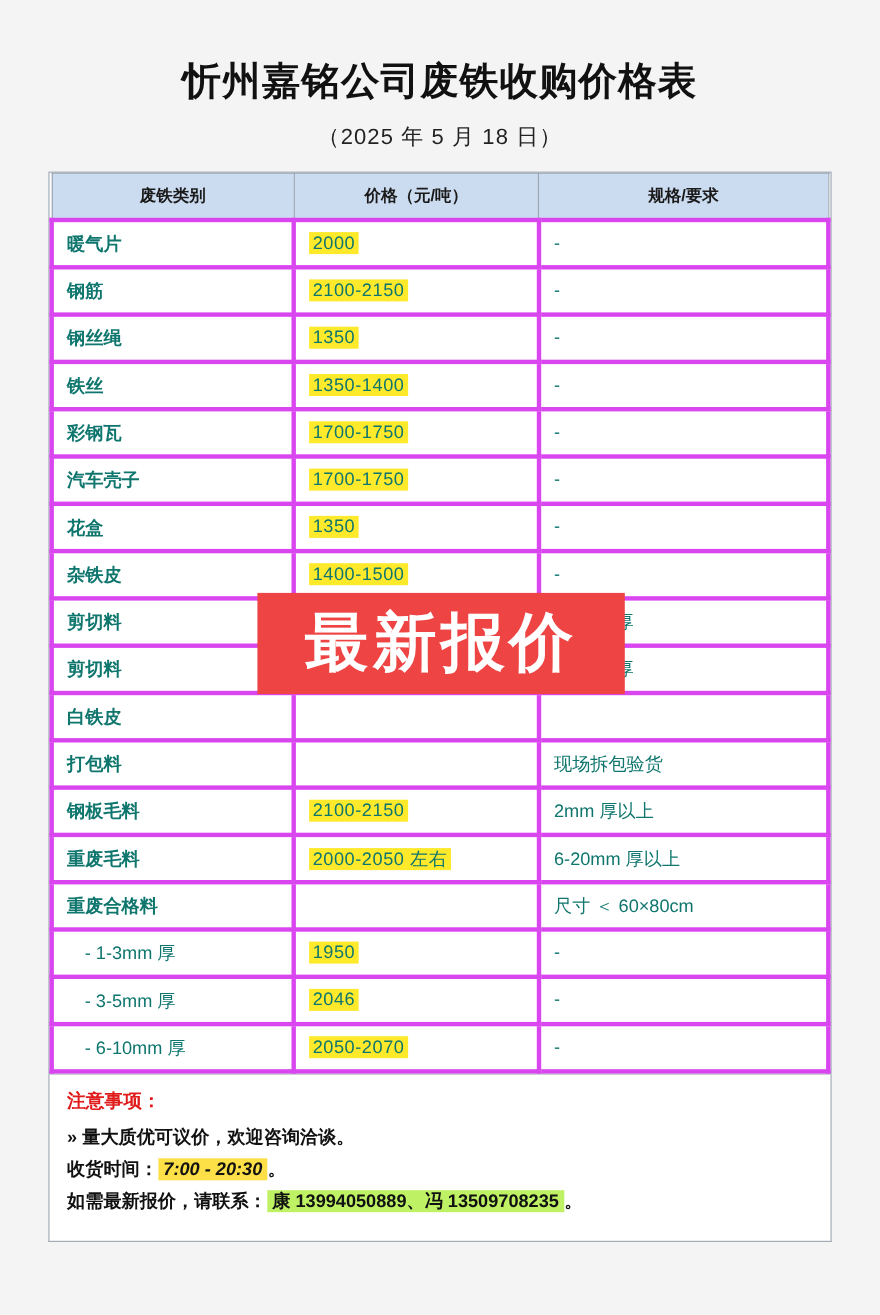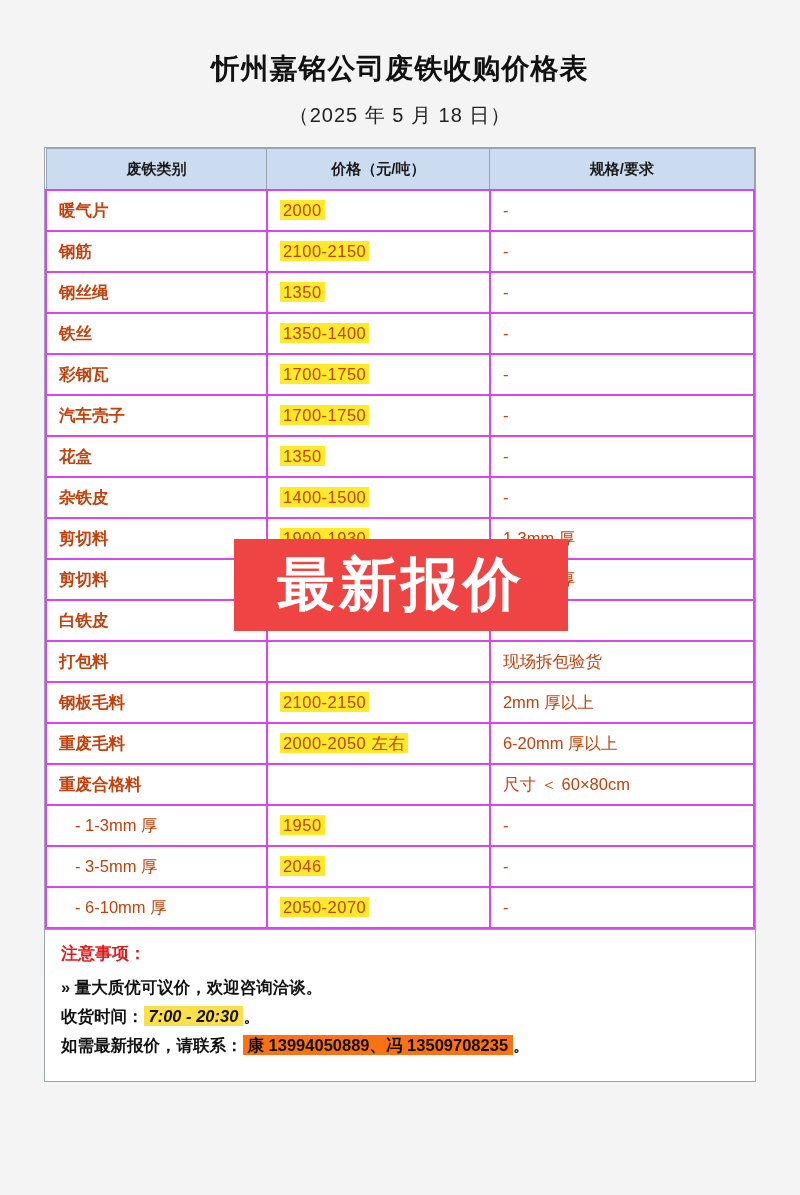--- a/index.html
+++ b/index.html
@@ -17,21 +17,21 @@
   .page {
     position: absolute;
     left: 0; top: 0;
     width: 800px;
     height: 1195px;
     background: #f4f4f4;
     box-sizing: border-box;
   }
   .title {
     text-align: center;
-    font-size: 28px;
+    font-size: 35px;
     font-weight: bold;
     color: #111;
     letter-spacing: 1px;
     padding-top: 50px;
   }
   .subtitle {
     text-align: center;
     font-size: 20px;
     color: #222;
     margin-top: 14px;
@@ -50,24 +50,24 @@
   table.price th {
     background: #ccdcf0;
     border: 1px solid #9aa4b0;
     font-size: 15px;
     font-weight: bold;
     color: #1a1a1a;
     height: 38px;
     text-align: center;
   }
   table.price td {
-    border: 2px solid #d946ef;
+    border: 4px solid #d946ef;
     height: 39px;
     font-size: 16.5px;
-    color: #c2410c;
+    color: #0f766e;
     padding: 0 12px;
     background: #fff;
     vertical-align: middle;
   }
   col.c1 { width: 31.2%; }
   col.c2 { width: 31.5%; }
   col.c3 { width: 37.3%; }
 
   td.cat {
     font-weight: bold;
@@ -111,21 +111,21 @@
     color: #fff;
     font-weight: bold;
     padding: 1px 5px;
   }
   .green-hl {
     background: #fde047;
     padding: 1px 5px;
     font-style: italic;
   }
   .cyan-hl {
-    background: #f97316;
+    background: #bef264;
     padding: 1px 5px;
   }
   .stamp {
     position: absolute;
     left: 234px;
     top: 539px;
     width: 334px;
     height: 92px;
     background: #ef4444;
     display: flex;

